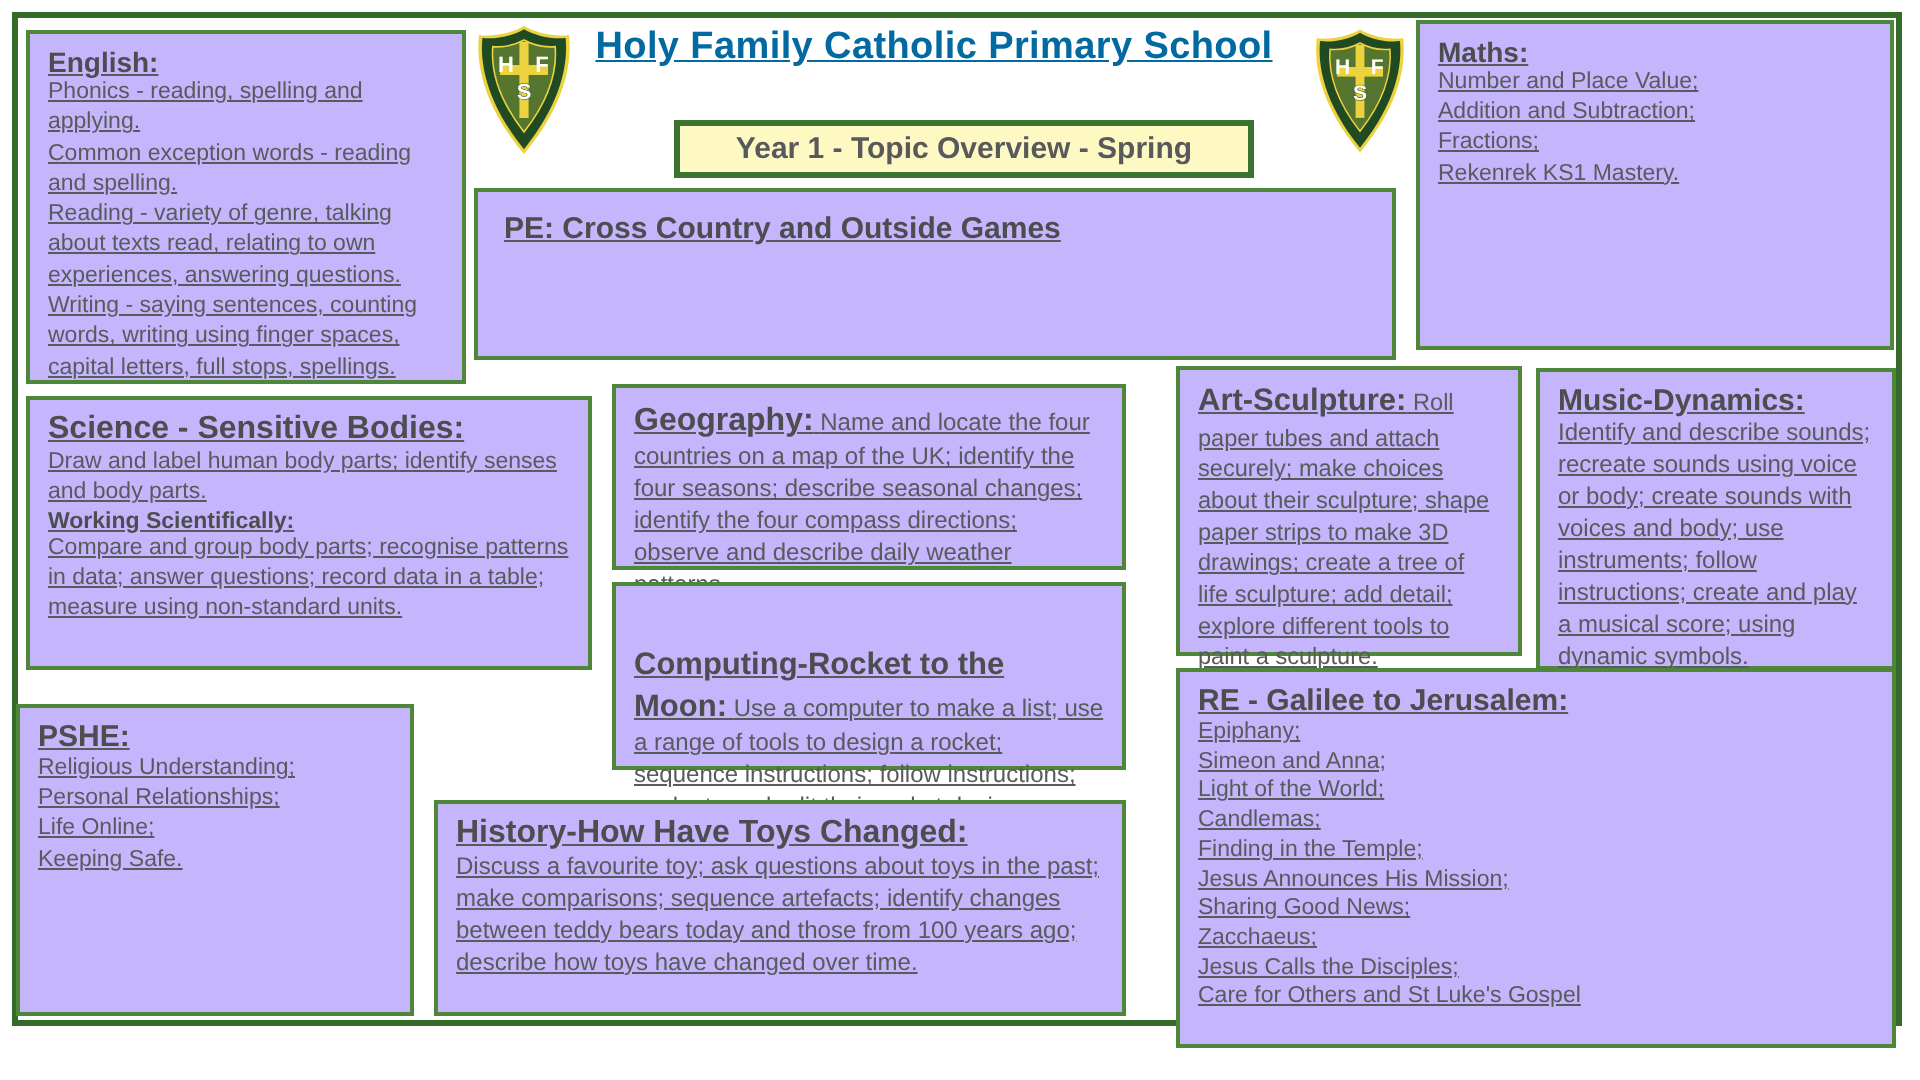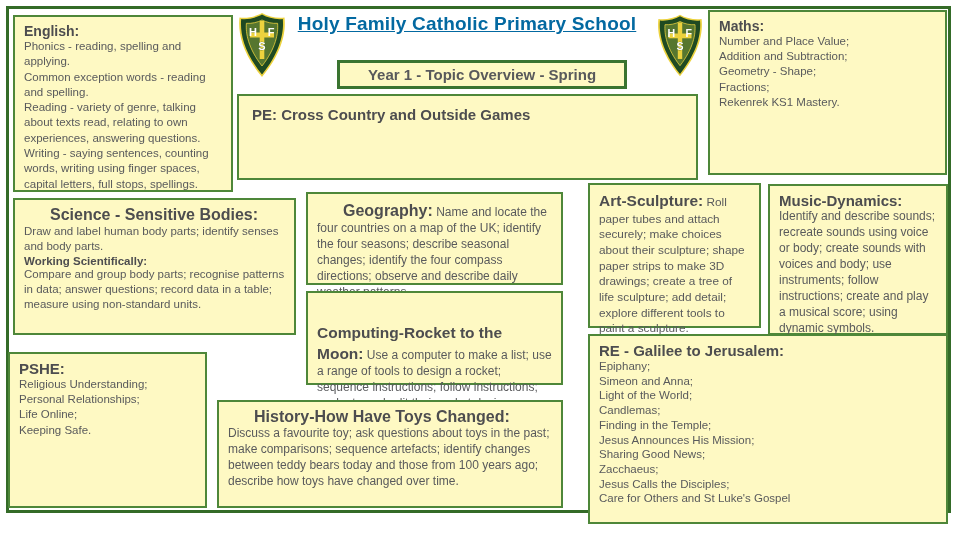--- a/index.html
+++ b/index.html
@@ -5,22 +5,22 @@
   html,body { margin:0; padding:0; background:#ffffff; }
   .page {
     position:relative; width:960px; height:540px; background:#ffffff;
     font-family:"Liberation Sans", sans-serif; overflow:hidden;
   }
   .frame {
     position:absolute; left:6px; top:6px; width:939px; height:501px;
     border:3px solid #346b28; background:#ffffff;
   }
   .box {
-    position:absolute; border:2px solid #4e8739; background:#fef9c3;
-    box-sizing:border-box; padding:6px 9px; color:#595a5c;
+    position:absolute; border:2px solid #4e8739; background:#c4b5fd;
+    box-sizing:border-box; padding:6px 9px; color:#595a5c;text-decoration:underline;
   }
   .bt { font-weight:bold; color:#4d4d4f; }
   .body { font-size:11.5px; line-height:1.33; color:#595a5c; }
   .line { font-size:11.5px; line-height:1.32; color:#595a5c; }
 
   .school-title {
     position:absolute; left:267px; top:13px; width:400px; text-align:center;
     font-size:19px; font-weight:bold; color:#0369a1; text-decoration:underline;
     letter-spacing:0.2px;
   }
@@ -41,21 +41,21 @@
   .b-computing { left:306px; top:291px; width:257px; height:94px;  }
   .b-art       { left:588px; top:183px; width:173px; height:145px; }
   .b-music     { left:768px; top:184px; width:180px; height:151px; }
   .b-pshe      { left:8px;  top:352px; width:199px; height:156px; }
   .b-history   { left:217px; top:400px; width:346px; height:108px; }
   .b-re        { left:588px; top:334px; width:360px; height:190px; }
 
   .t14 { font-size:14px; }
   .t15 { font-size:15px; }
   .t155{ font-size:15.5px; }
-  .t16 { font-size:16px;margin-left:26px; }
+  .t16 { font-size:16px; }
 </style>
 </head>
 <body>
 
 <svg width="0" height="0" style="position:absolute">
   <defs>
     <g id="crest-shape">
       <path d="M25 1 C19 4.5, 10 6.5, 2.5 5.5 C1 19, 4 40, 25 65 C46 40, 49 19, 47.5 5.5 C40 6.5, 31 4.5, 25 1 Z" fill="#ecd23e"></path>
       <path d="M25 2.6 C19.4 5.9, 11 7.8, 4.2 7 C3 19.5, 6 39, 25 62.6 C44 39, 47 19.5, 45.8 7 C39 7.8, 30.6 5.9, 25 2.6 Z" fill="#1f4a22"></path>
       <path d="M25 8 C20.6 10.4, 14.4 11.8, 9.4 11.3 C8.6 21, 11 36, 25 54 C39 36, 41.4 21, 40.6 11.3 C35.6 11.8, 29.4 10.4, 25 8 Z" fill="#56762f" stroke="#ecd23e" stroke-width="0.8"></path>
@@ -88,21 +88,20 @@
     <div class="body">Phonics - reading, spelling and applying.</div>
     <div class="body">Common exception words - reading and spelling.</div>
     <div class="body">Reading - variety of genre, talking about texts read, relating to own experiences, answering questions.</div>
     <div class="body">Writing - saying sentences, counting words, writing using finger spaces, capital letters, full stops, spellings.</div>
   </div>
 
   <div class="box b-maths">
     <div class="bt t14">Maths:</div>
     <div class="line">Number and Place Value;</div>
     <div class="line">Addition and Subtraction;</div>
-    <div class="line">Geometry - Shape;</div>
     <div class="line">Fractions;</div>
     <div class="line">Rekenrek KS1 Mastery.</div>
   </div>
 
   <div class="box b-pe">
     <div class="bt t15" style="padding-top:4px; padding-left:4px;">PE: Cross Country and Outside Games</div>
   </div>
 
   <div class="box b-science">
     <div class="bt t16">Science - Sensitive Bodies:</div>

